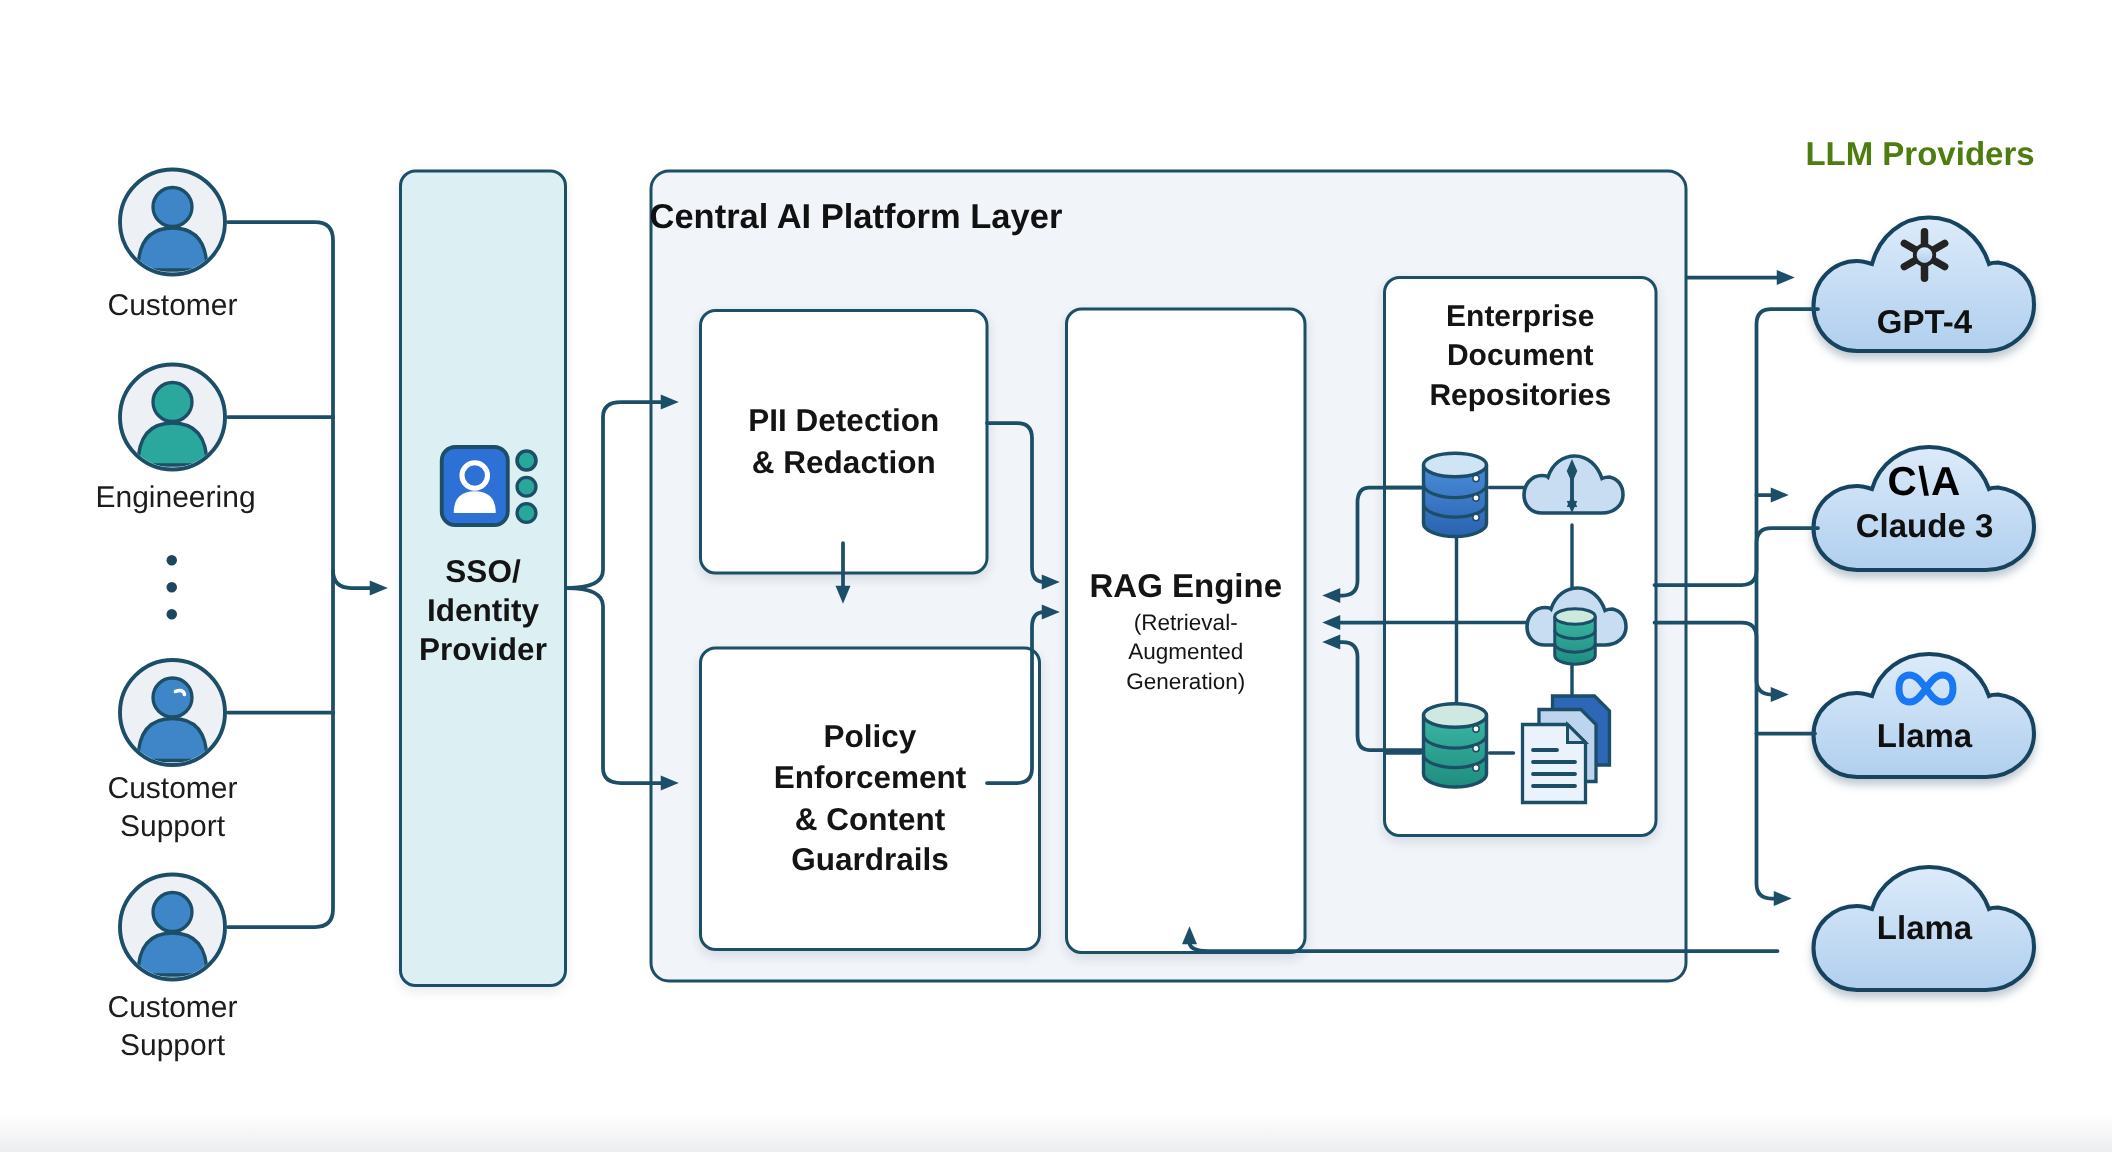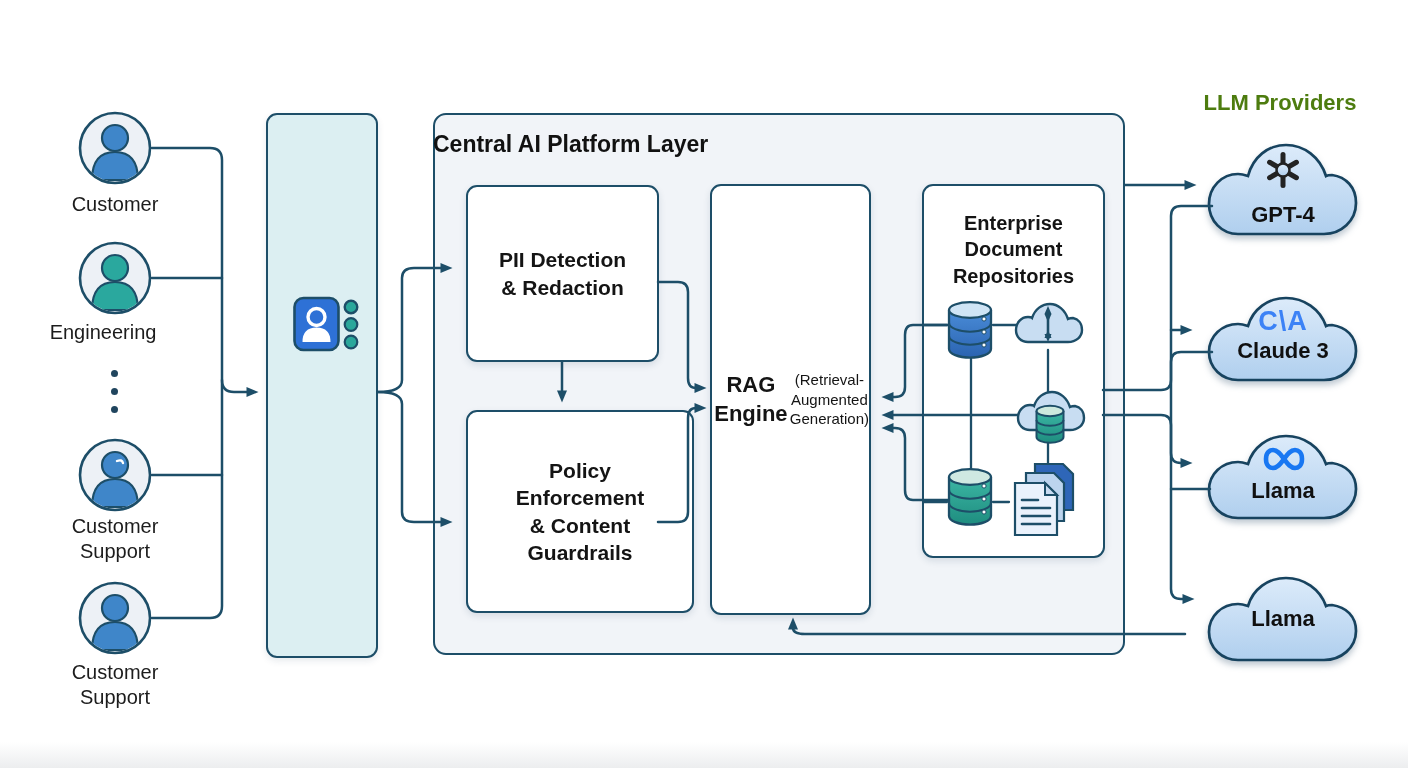--- a/index.html
+++ b/index.html
@@ -3,45 +3,45 @@
 <meta charset="utf-8">
 <style>
   html,body{margin:0;padding:0;background:#fff;}
   .stage{position:relative;width:1408px;height:768px;background:#ffffff;overflow:hidden;
          font-family:"Liberation Sans",sans-serif;color:#141414;}
   .stage::after{content:"";position:absolute;left:0;right:0;bottom:0;height:26px;
          background:linear-gradient(to bottom,rgba(120,130,140,0) ,rgba(120,130,140,.14));pointer-events:none;}
   .abs{position:absolute;}
   .box{position:absolute;border:2.5px solid #1d4e68;border-radius:11px;box-sizing:border-box;}
   .white{background:#ffffff;box-shadow:0 3px 7px rgba(30,60,90,.13);}
-  .center-xy{display:flex;align-items:center;justify-content:center;}
+  .center-xy{display:flex;align-items:center;justify-content:center;margin-top:21px;}
   
   .user-label{position:absolute;width:170px;text-align:center;font-size:20px;font-weight:500;
               color:#1c1c1c;white-space:pre-line;line-height:1.26;}
   .dotcol{position:absolute;left:111px;top:370px;width:8px;}
   .dotcol i{display:block;width:7px;height:7px;border-radius:50%;background:#20455e;margin:0 0 11px 0;}
   
   .sso-label{position:absolute;left:266px;top:369px;width:112px;text-align:center;
              font-size:21px;font-weight:bold;line-height:1.24;white-space:pre-line;}
   
   .platform-title{position:absolute;left:433px;top:131px;width:692px;text-align:left;
                   font-size:23px;font-weight:bold;color:#111;}
   .innerbox-label{font-size:21px;font-weight:bold;line-height:1.3;white-space:pre-line;text-align:center;}
   .rag-sub{font-size:15px;font-weight:400;line-height:1.3;white-space:pre-line;text-align:center;}
   .repos-title{position:absolute;left:922px;top:198px;width:183px;text-align:center;
-               font-size:20px;font-weight:bold;line-height:1.32;white-space:pre-line;margin-top:12px;}
+               font-size:20px;font-weight:bold;line-height:1.32;white-space:pre-line;}
   
   .llm-title{position:absolute;left:1165px;top:90px;width:230px;text-align:center;
              font-size:22px;font-weight:bold;color:#4d7c0f;}
   .cloud-wrap{position:absolute;width:156px;}
   .cloud-wrap svg.cloud{filter:drop-shadow(0 4px 3px rgba(25,60,95,.28));}
   .cloud-label{position:absolute;left:0;width:156px;text-align:center;font-size:22px;
                font-weight:bold;color:#101010;}
   .claude-logo{position:absolute;left:0;width:156px;text-align:center;font-size:27px;
-               font-weight:bold;color:#3b82f6;letter-spacing:1px;}
+               font-weight:bold;color:#000000;letter-spacing:1px;}
   svg{display:block;}
   .z1{z-index:1}.z2{z-index:2}.z3{z-index:3}.z4{z-index:4}
 </style>
 </head>
 <body>
 
 <div class="stage">
 
   <svg class="abs z2" style="left:77px;top:110px" width="76" height="76" viewBox="0 0 76 76">
     <defs>
@@ -62,21 +62,21 @@
         <clipPath id="ac2">
           <circle cx="38" cy="38" r="33.6"></circle>
         </clipPath>
       </defs>
     <circle cx="38" cy="38" r="35" fill="#edf1f6" stroke="#1d4e68" stroke-width="2.6"></circle>
     <g clip-path="url(#ac2)">
       <path d="M15,70 Q15,42 38,42 Q61,42 61,70 Z" stroke="#1d4e68" stroke-width="2.2" fill="#2aa89e"></path>
     </g>
     <circle cx="38" cy="28" r="13" stroke="#1d4e68" stroke-width="2.2" fill="#2aa89e"></circle>
   </svg>
-  <div class="user-label" style="left:18px;top:320px">Engineering</div>
+  <div class="user-label" style="left:32px;top:320px">Engineering</div>
 
   <div class="dotcol z2">
       <i></i>
       <i></i>
       <i></i>
     </div>
 
   <svg class="abs z2" style="left:77px;top:437px" width="76" height="76" viewBox="0 0 76 76">
     <defs>
         <clipPath id="ac3">
@@ -111,37 +111,40 @@
   <div class="box z2" style="left:266px;top:113px;width:112px;height:545px;background:#dceff2;
        box-shadow:0 3px 7px rgba(30,60,90,.10);"></div>
   <svg class="abs z2" style="left:292px;top:294px" width="70" height="62" viewBox="0 0 70 62">
     <rect x="2.5" y="4" width="44" height="52" rx="9" fill="#2e71d6" stroke="#1d4e68" stroke-width="2.6"></rect>
     <circle cx="24.5" cy="23" r="8.5" fill="#2e71d6" stroke="#ffffff" stroke-width="3.4"></circle>
     <path d="M10.5,48 Q10.5,33.5 24.5,33.5 Q38.5,33.5 38.5,48 Z" fill="#ffffff"></path>
     <circle cx="59" cy="13" r="6.3" fill="#2aa79b" stroke="#1d4e68" stroke-width="2.4"></circle>
     <circle cx="59" cy="30.5" r="6.3" fill="#2aa79b" stroke="#1d4e68" stroke-width="2.2"></circle>
     <circle cx="59" cy="48" r="6.3" fill="#2aa79b" stroke="#1d4e68" stroke-width="2.2"></circle>
   </svg>
+  <div class="sso-label z2">SSO/
+Identity
+Provider</div>
 
   <div class="box z1" style="left:433px;top:113px;width:692px;height:542px;background:#f1f4f8;border-radius:13px;"></div>
   <div class="platform-title z2">Central AI Platform Layer</div>
 
   <div class="box white center-xy z2" style="left:466px;top:185px;width:193px;height:177px;">
     <div class="innerbox-label">PII Detection
 &amp; Redaction</div>
   </div>
 
   <div class="box white center-xy z2" style="left:466px;top:410px;width:228px;height:203px;">
     <div class="innerbox-label">Policy
 Enforcement
 &amp; Content
 Guardrails</div>
   </div>
 
-  <div class="box white center-xy z2" style="left:710px;top:184px;width:161px;height:431px;flex-direction:row;">
+  <div class="box white center-xy z2" style="left:710px;top:184px;width:161px;height:431px;flex-direction:column;">
     <div class="innerbox-label" style="font-size:22px">RAG Engine</div>
     <div class="rag-sub">(Retrieval-
 Augmented
 Generation)</div>
   </div>
 
   <div class="box white z2" style="left:922px;top:184px;width:183px;height:374px;"></div>
   <div class="repos-title z2">Enterprise
 Document
 Repositories</div>

